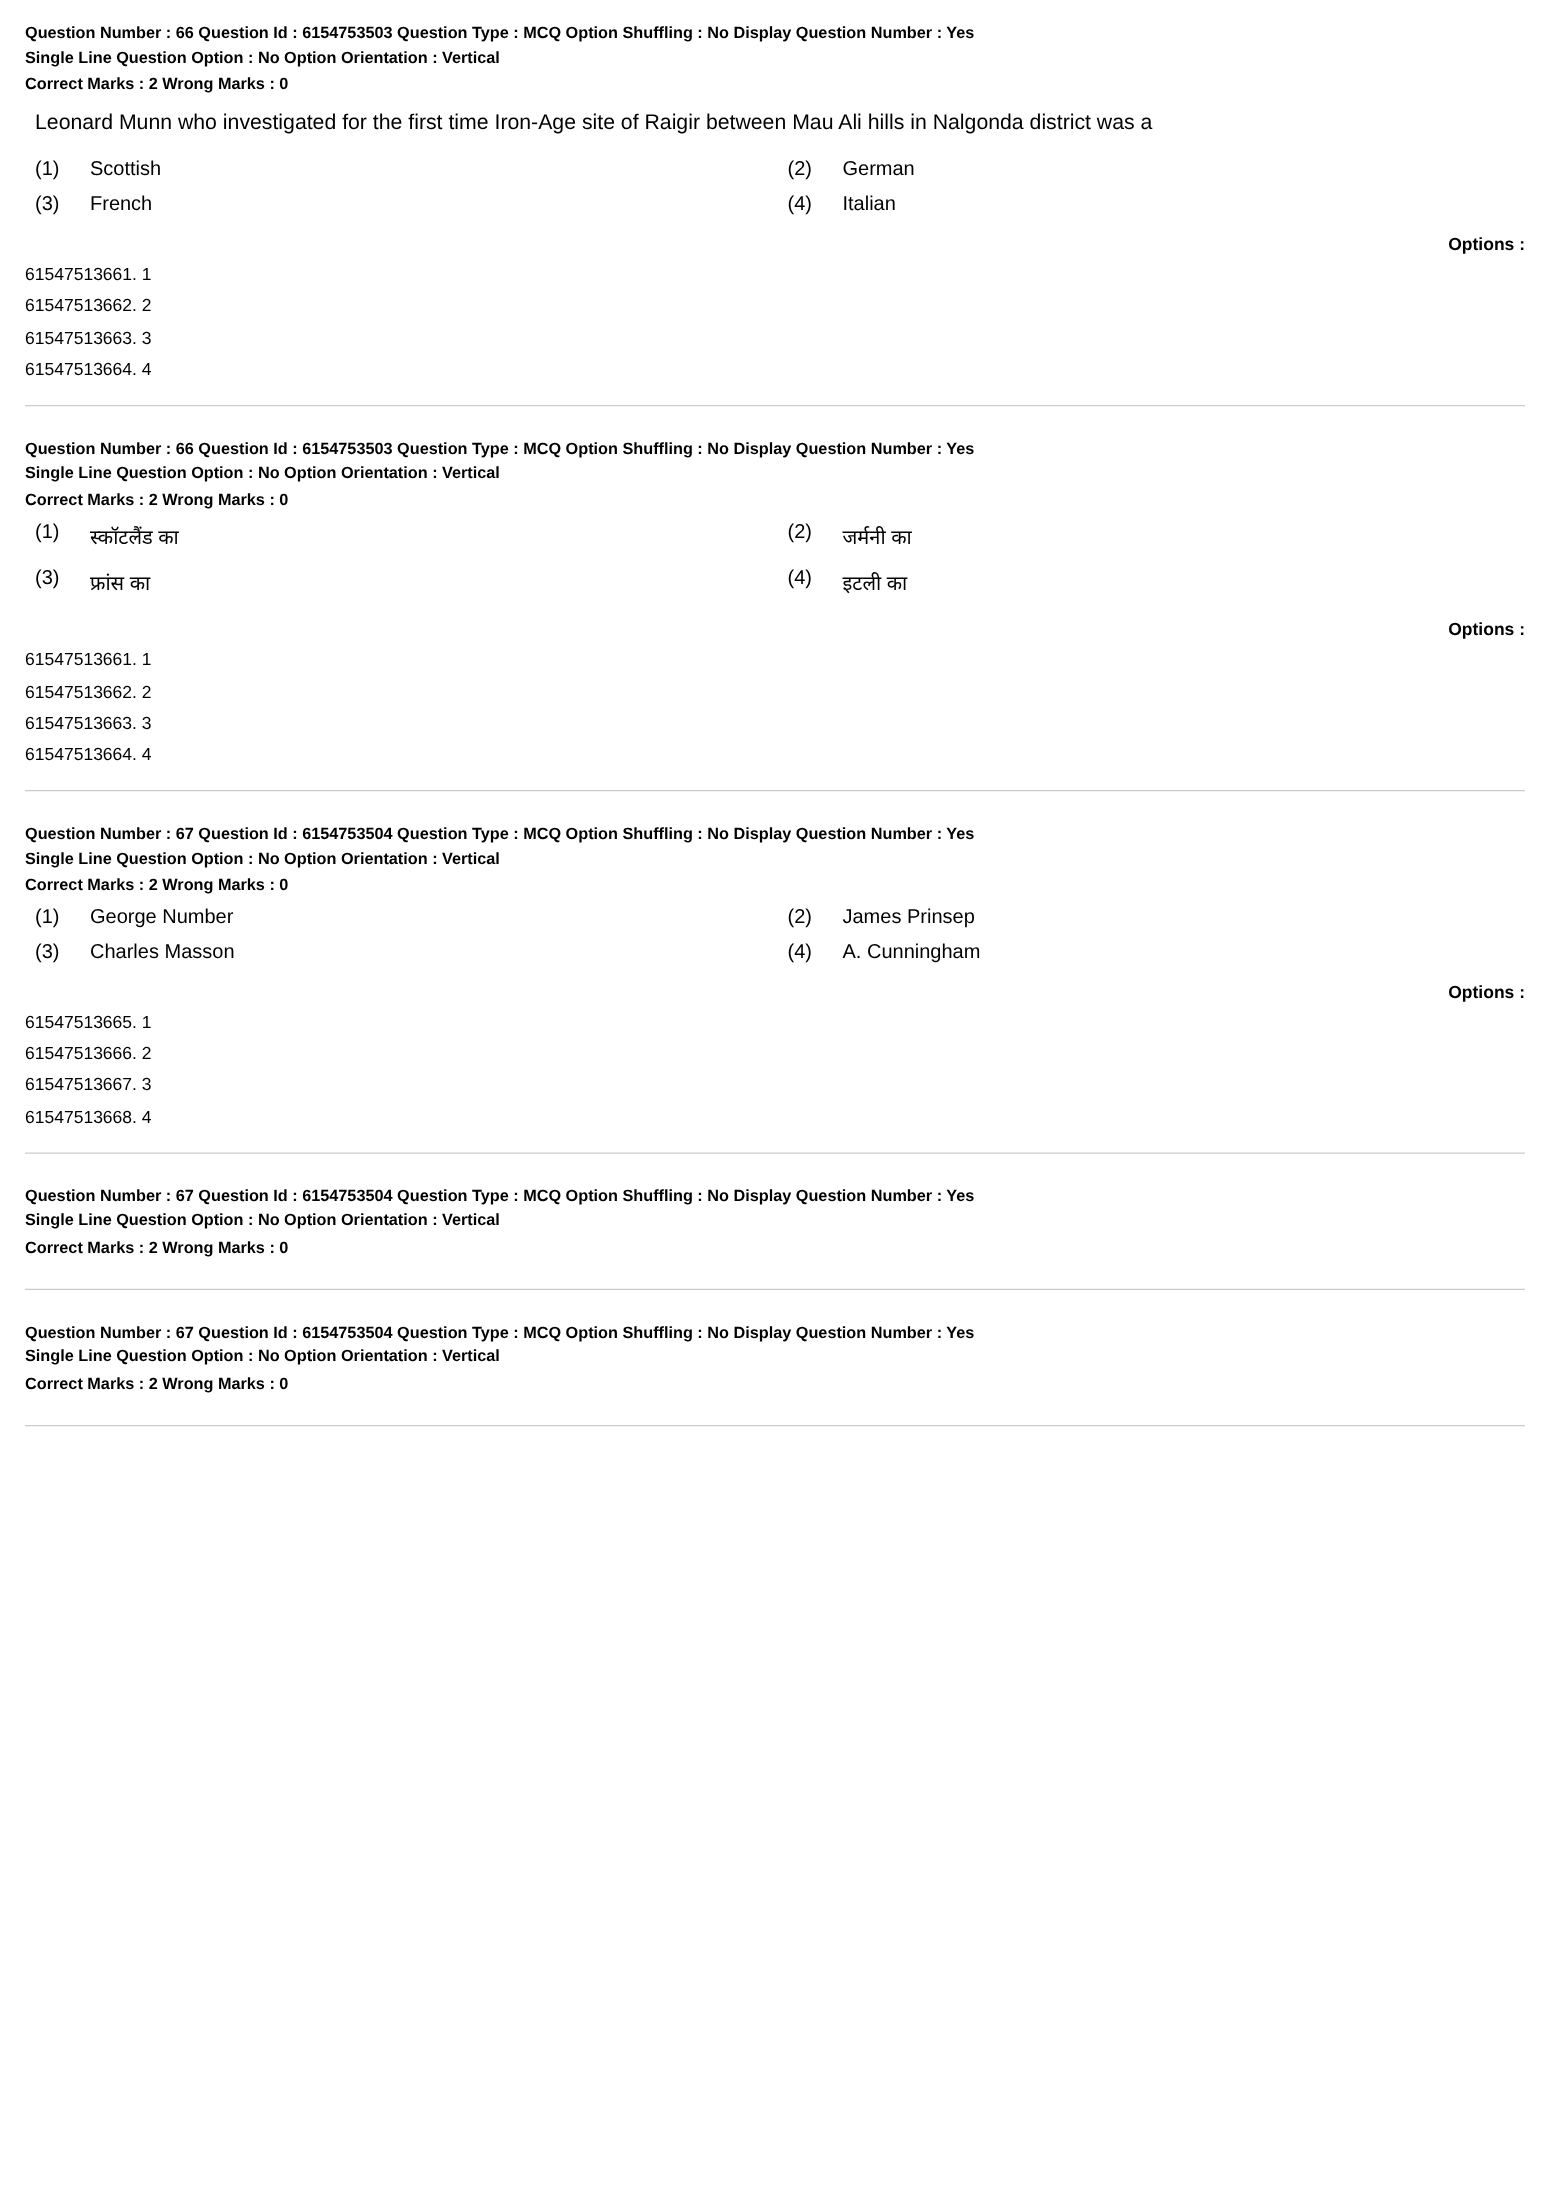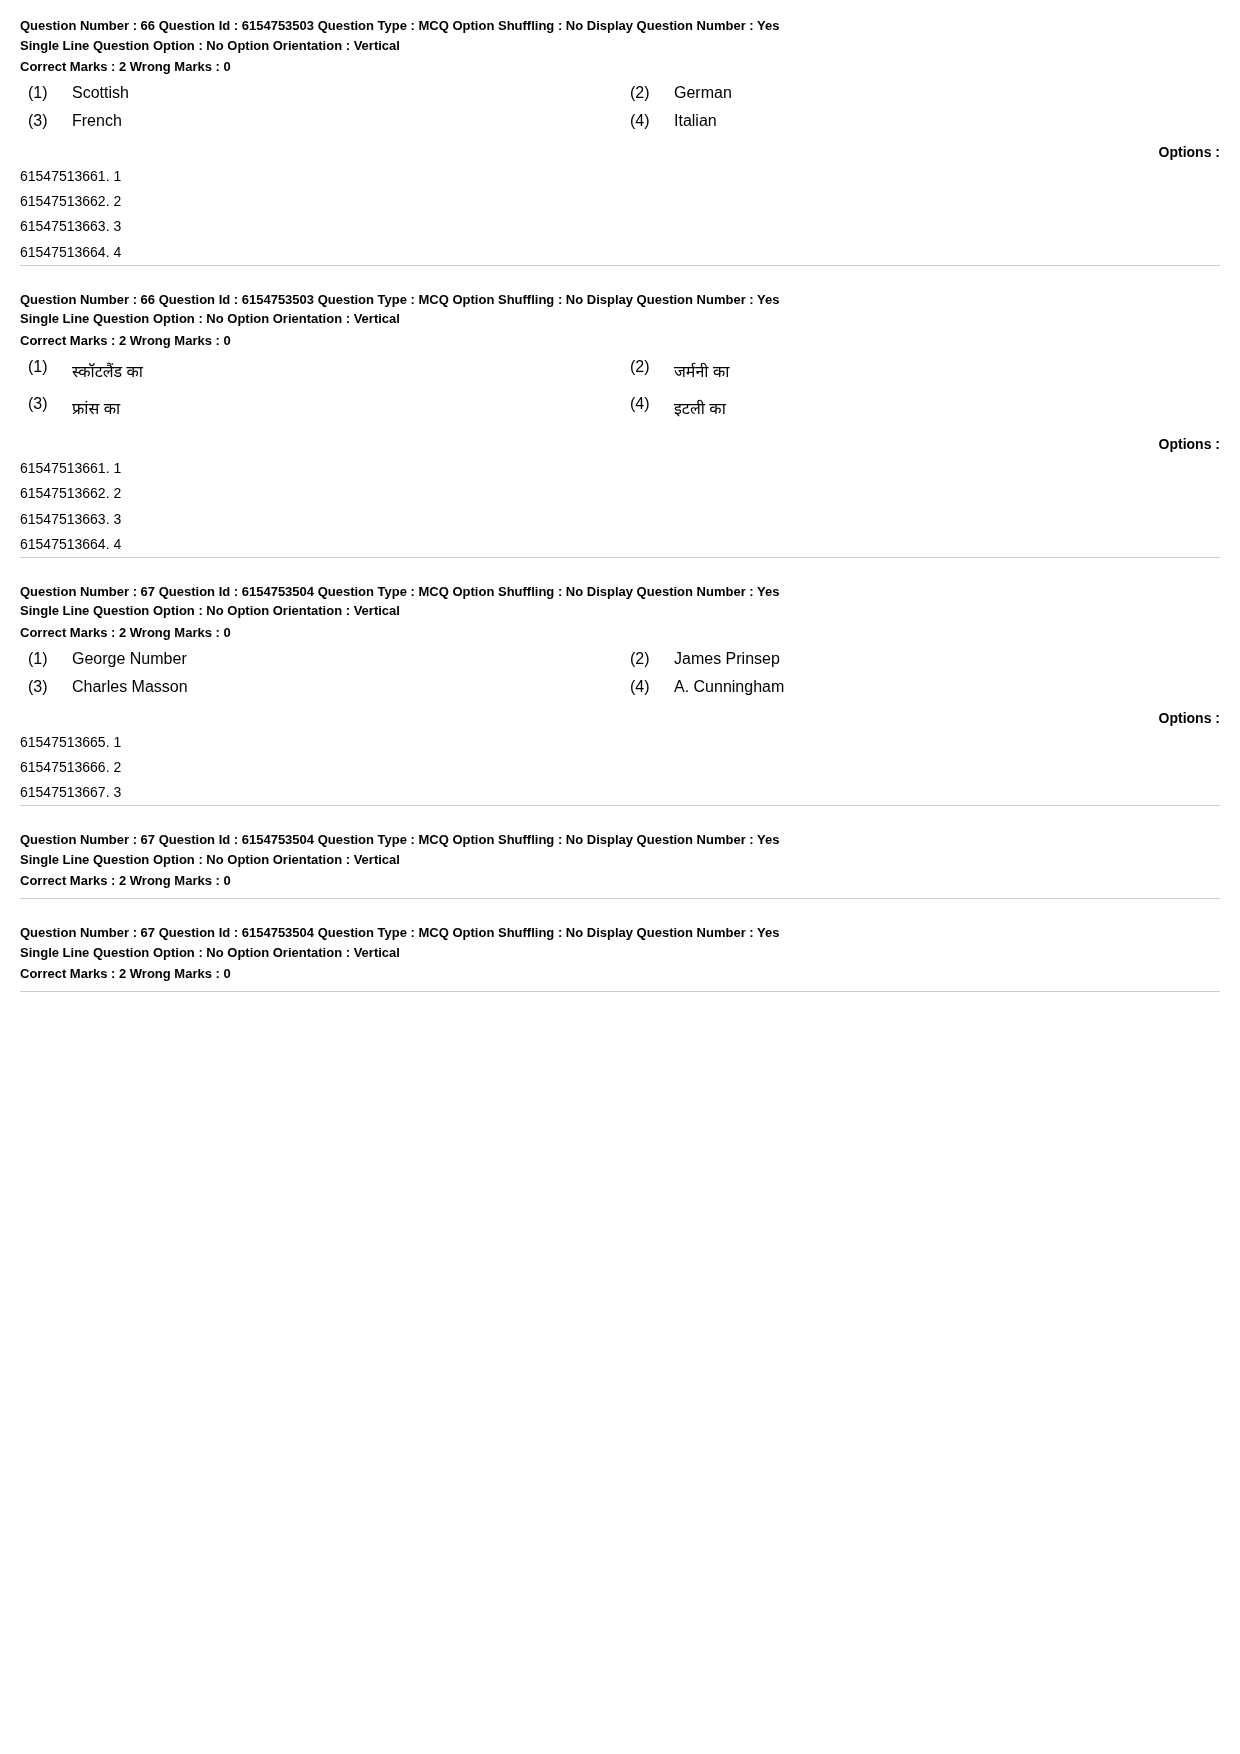--- a/index.html
+++ b/index.html
@@ -12,20 +12,21 @@
       font-family: Arial, sans-serif;
       font-size: 14px;
       color: #000000;
       padding: 16px 20px;
       width: 1240px;
       min-height: 1754px;
     }
     .question-block {
       margin-bottom: 24px;
       border-bottom: 1px solid #ccc;
+      padding-bottom: 16px;
     }
     .question-meta {
       font-weight: bold;
       font-size: 13px;
       line-height: 1.5;
       margin-bottom: 4px;
     }
     .question-marks {
       font-weight: bold;
       font-size: 13px;
@@ -73,20 +74,21 @@
       line-height: 1.7;
     }
   </style>
 </head>
 <body>
 
 <div id="app">
     <div class="question-block">
       <div class="question-meta"><span>Question Number : 66  Question Id : 6154753503  Question Type : MCQ  Option Shuffling : No  Display Question Number : Yes</span><br><span>Single Line Question Option : No  Option Orientation : Vertical</span></div>
       <div class="question-marks">Correct Marks : 2  Wrong Marks : 0</div>
+      <div class="question-text">Leonard Munn who investigated for the first time Iron-Age site of Raigir between Mau Ali hills in Nalgonda district was a</div>
       <div class="options-grid">
         <div class="option-item">
           <span class="option-num">(1)</span>
           <span class="option-text">Scottish</span>
         </div>
         <div class="option-item">
           <span class="option-num">(2)</span>
           <span class="option-text">German</span>
         </div>
         <div class="option-item">
@@ -154,20 +156,21 @@
         <div class="option-item">
           <span class="option-num">(4)</span>
           <span class="option-text">A. Cunningham</span>
         </div>
       </div>
       <div class="options-label">Options :</div>
       <ul class="option-code-list">
         <li>61547513665. 1</li>
         <li>61547513666. 2</li>
         <li>61547513667. 3</li>
+        <li>61547513668. 4</li>
       </ul>
     </div>
     <div class="question-block">
       <div class="question-meta"><span>Question Number : 67  Question Id : 6154753504  Question Type : MCQ  Option Shuffling : No  Display Question Number : Yes</span><br><span>Single Line Question Option : No  Option Orientation : Vertical</span></div>
       <div class="question-marks">Correct Marks : 2  Wrong Marks : 0</div>
     </div>
     <div class="question-block">
       <div class="question-meta"><span>Question Number : 67  Question Id : 6154753504  Question Type : MCQ  Option Shuffling : No  Display Question Number : Yes</span><br><span>Single Line Question Option : No  Option Orientation : Vertical</span></div>
       <div class="question-marks">Correct Marks : 2  Wrong Marks : 0</div>
     </div>

